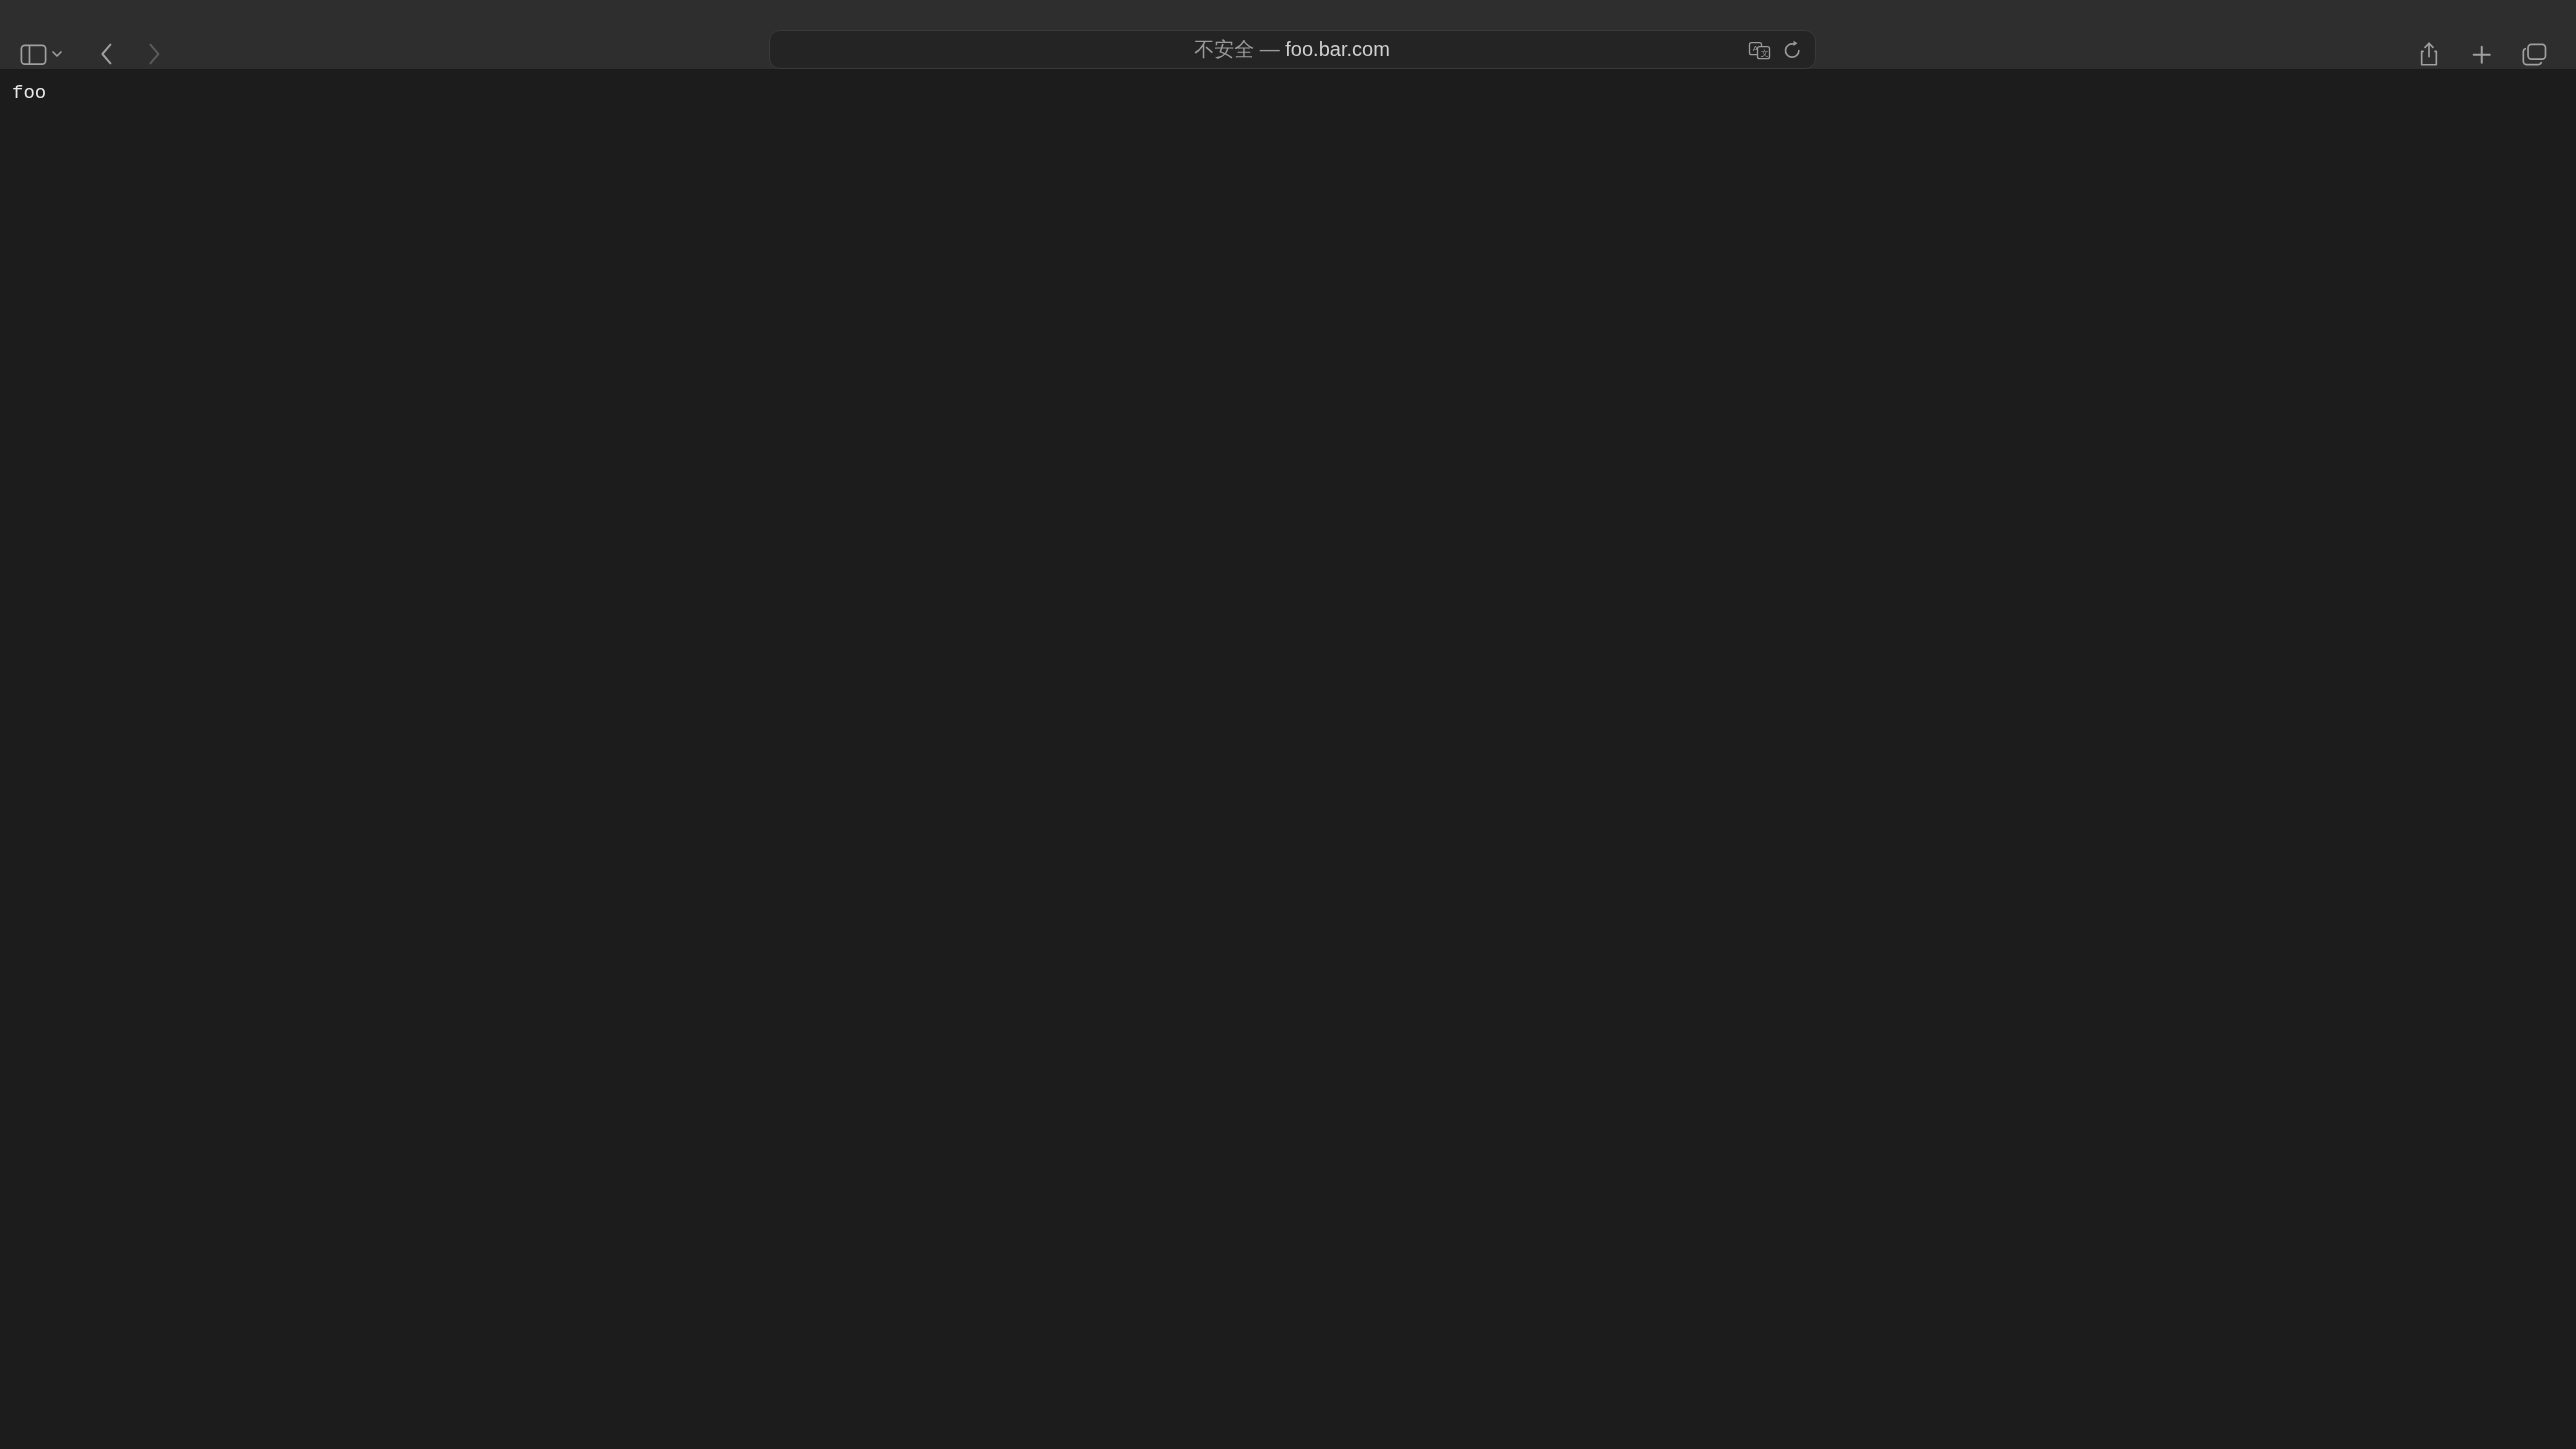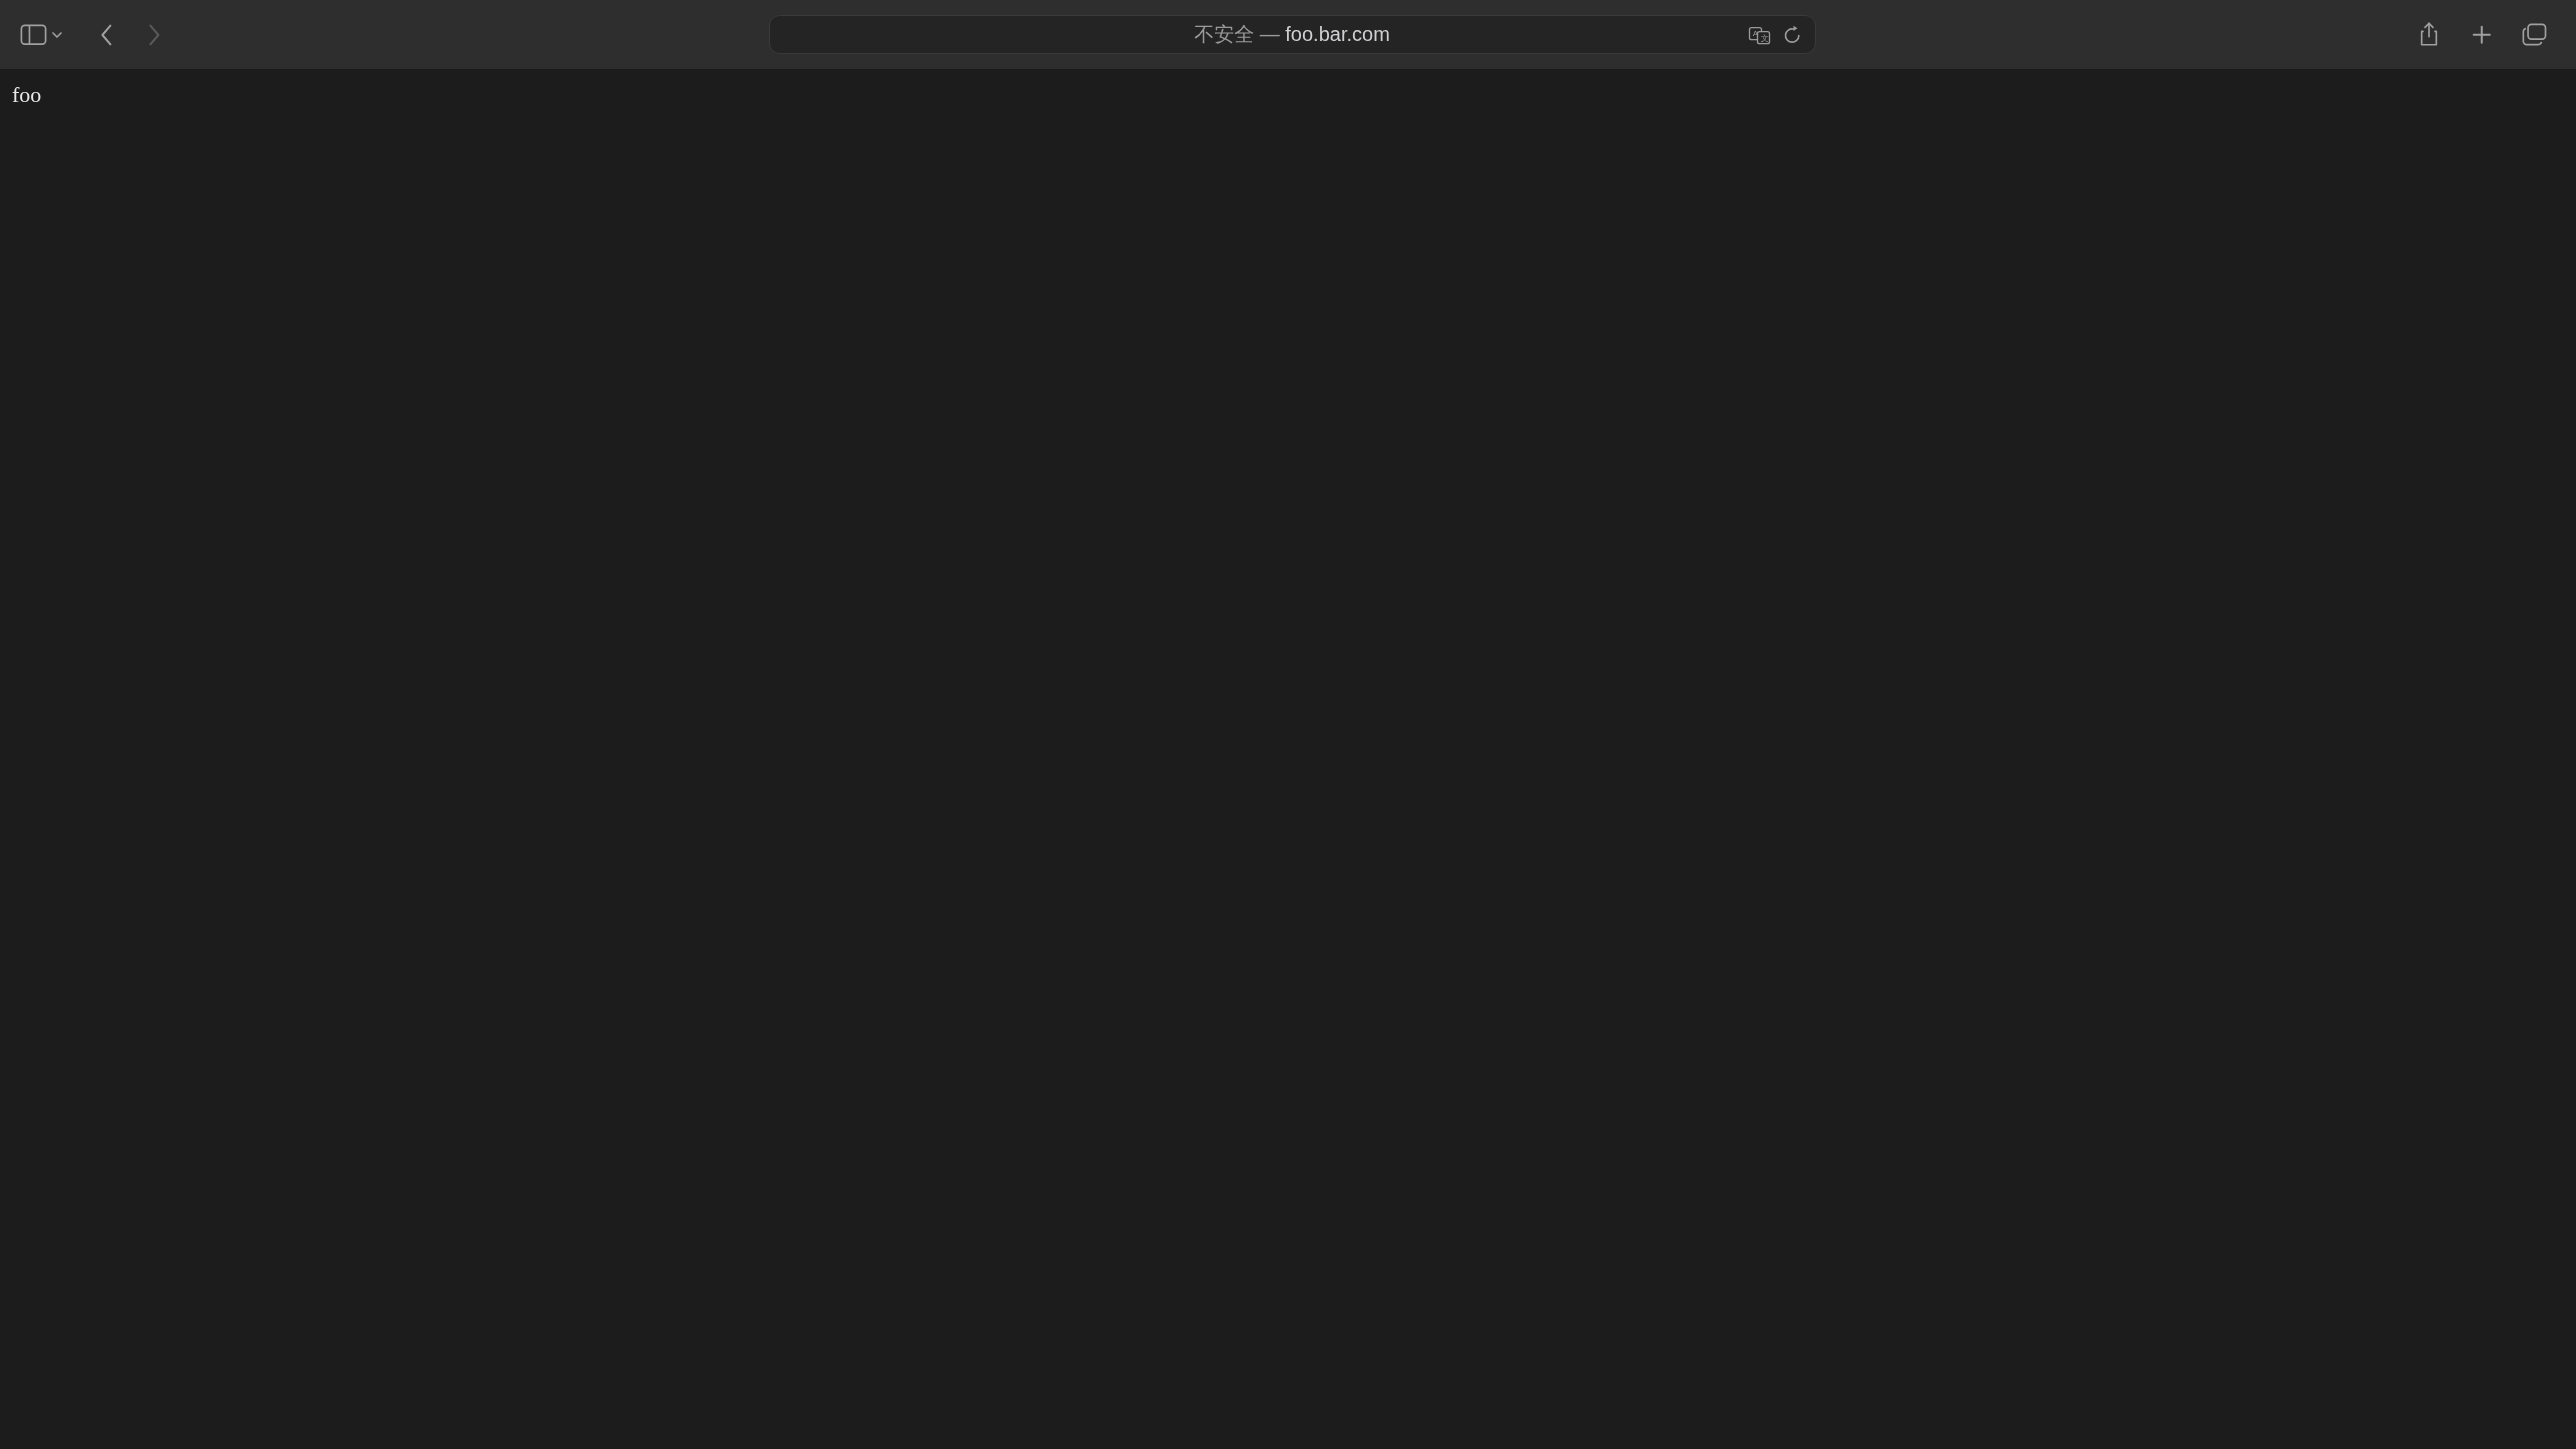--- a/index.html
+++ b/index.html
@@ -13,21 +13,21 @@
       height: 1449px;
       background: #1c1c1c;
       font-family: -apple-system, BlinkMacSystemFont, "Helvetica Neue", sans-serif;
       overflow: hidden;
     }
 
     .toolbar {
       height: 70px;
       background: #2e2e2f;
       display: flex;
-      align-items: center;
+      align-items: flex-end;
       padding: 0 19px;
       gap: 10.7px;
       border-bottom: 0.7px solid #1a1a1a;
     }
 
     .toolbar-left {
       display: flex;
       align-items: center;
       gap: 8px;
     }
@@ -132,22 +132,22 @@
     }
 
     .page-content {
       padding: 12px 12px;
       background: #1c1c1c;
       height: calc(1449px - 70px);
     }
 
     .page-text {
       color: #e8e8e8;
-      font-family: Liberation Serif, serif;
-      font-size: 22px;
+      font-family: Liberation Mono, monospace;
+      font-size: 19px;
       line-height: 1.2;
     }
 
     svg {
       display: block;
     }
   </style>
 </head>
 <body>
 

